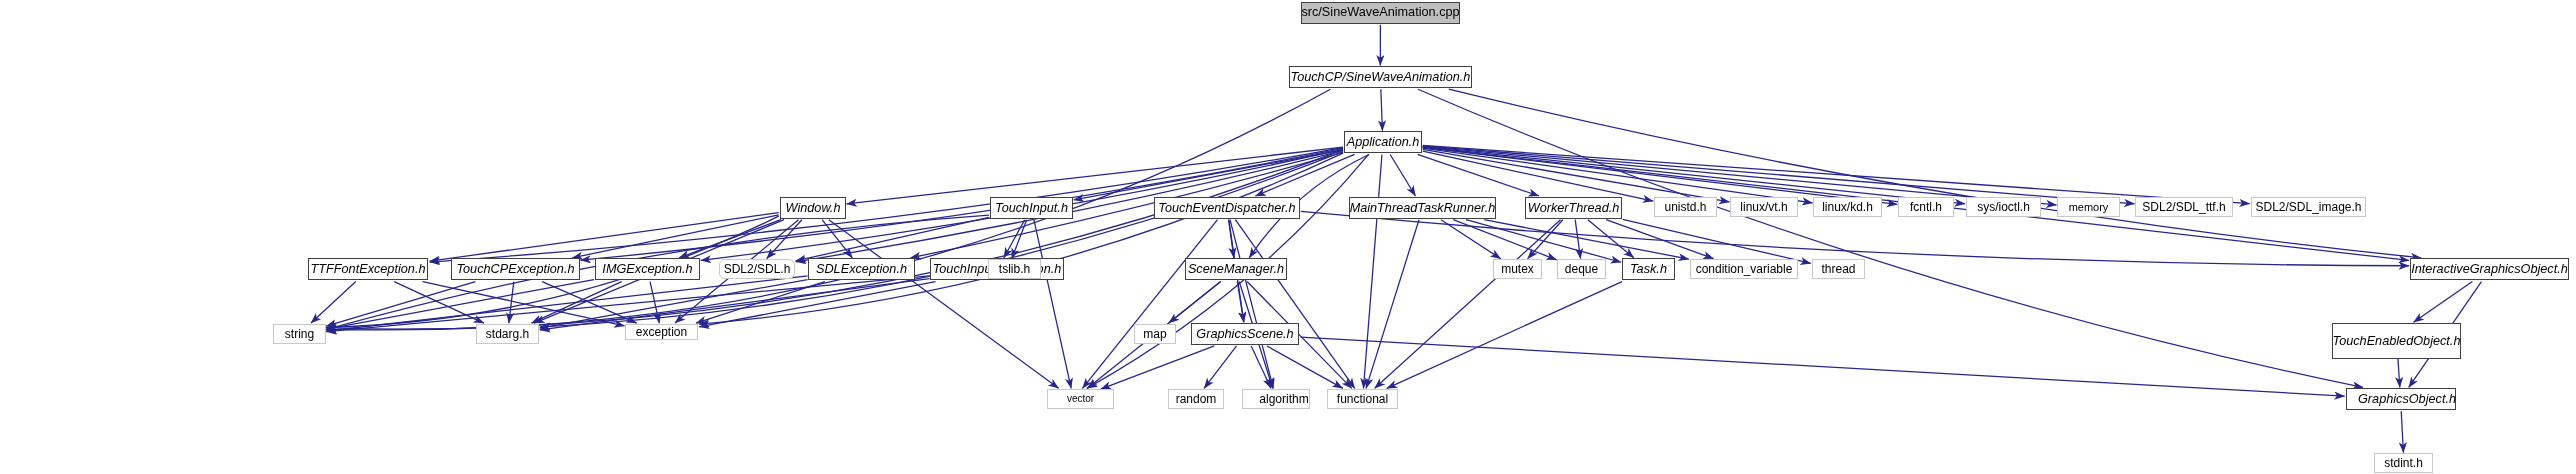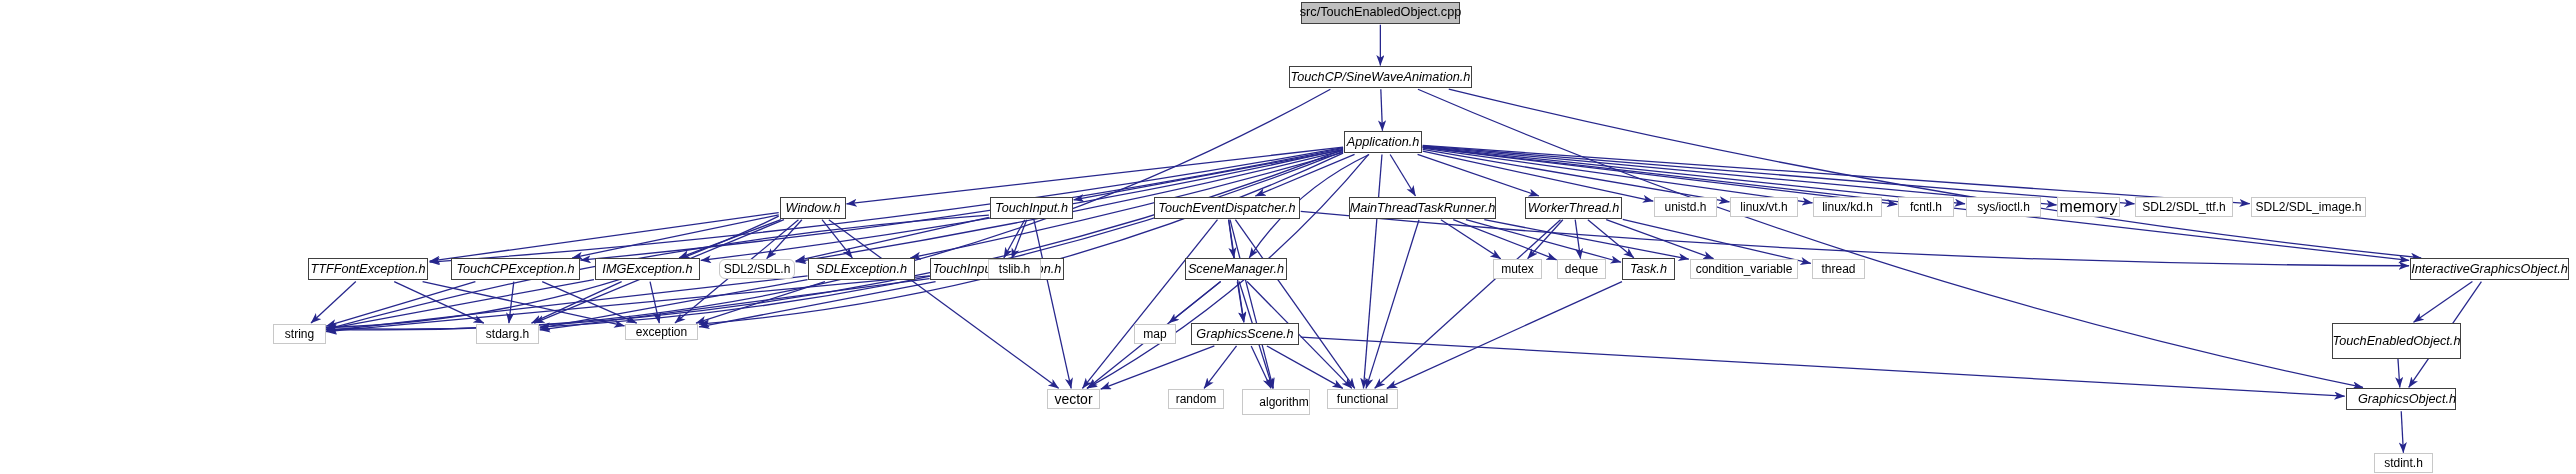--- a/index.html
+++ b/index.html
@@ -111,34 +111,34 @@
         <path d="M1476.5454545454545,408 L1499.922077922078,458" marker-end="url(#ah)"></path>
         <path d="M1495.090909090909,408 L1584.7012987012988,458" marker-end="url(#ah)"></path>
         <path d="M1535,397.6720469552458 L2767,467.2714600146735" marker-end="url(#ah)"></path>
         <path d="M2917.7368421052633,332 L2848.2631578947367,380" marker-end="url(#ah)"></path>
         <path d="M2928.392156862745,332 L2842.607843137255,457" marker-end="url(#ah)"></path>
         <path d="M2828.909090909091,408 L2832.090909090909,457" marker-end="url(#ah)"></path>
         <path d="M2833.7368421052633,485 L2836.315789473684,534" marker-end="url(#ah)"></path>
       </g>
   </svg>
   <div id="nodes">
-      <div class="node root" style="left: 1301px; top: 1.7px; width: 159px; height: 22px;">src/TouchEnabledObject.cpp</div>
+      <div class="node root" style="left: 1301px; top: 1.7px; width: 159px; height: 22px;">src/SineWaveAnimation.cpp</div>
       <div class="node hdr" style="left: 1289px; top: 66px; width: 183px; height: 22px;">TouchCP/SineWaveAnimation.h</div>
       <div class="node hdr" style="left: 1344px; top: 131px; width: 78px; height: 22px;">Application.h</div>
       <div class="node hdr" style="left: 780px; top: 197px; width: 66px; height: 22px;">Window.h</div>
       <div class="node hdr" style="left: 990px; top: 197px; width: 83px; height: 22px;">TouchInput.h</div>
       <div class="node hdr" style="left: 1154px; top: 197px; width: 146px; height: 22px;">TouchEventDispatcher.h</div>
       <div class="node hdr" style="left: 1349px; top: 197px; width: 147px; height: 22px;">MainThreadTaskRunner.h</div>
       <div class="node hdr" style="left: 1525px; top: 197px; width: 97px; height: 22px;">WorkerThread.h</div>
       <div class="node sys" style="left: 1654px; top: 197px; width: 63px; height: 20.3px; font-size: 12px;">unistd.h</div>
       <div class="node sys" style="left: 1730px; top: 197px; width: 68px; height: 20.3px; font-size: 12px;">linux/vt.h</div>
       <div class="node sys" style="left: 1813px; top: 197px; width: 69px; height: 20.3px; font-size: 12px;">linux/kd.h</div>
       <div class="node sys" style="left: 1898px; top: 197px; width: 56px; height: 20.3px; font-size: 12px;">fcntl.h</div>
       <div class="node sys" style="left: 1966px; top: 197px; width: 75px; height: 20.3px; font-size: 12px;">sys/ioctl.h</div>
-      <div class="node sys" style="left: 2057px; top: 197px; width: 63px; height: 20.3px; font-size: 16px;">memory</div>
+      <div class="node sys" style="left: 2057px; top: 197px; width: 63px; height: 20.3px; font-size: 11px;">memory</div>
       <div class="node sys" style="left: 2135px; top: 197px; width: 98px; height: 20.3px; font-size: 12px;">SDL2/SDL_ttf.h</div>
       <div class="node sys" style="left: 2251px; top: 197px; width: 115px; height: 20.3px; font-size: 12px; text-align: right;">SDL2/SDL_image.h</div>
       <div class="node hdr" style="left: 2410px; top: 258px; width: 159px; height: 22px;">InteractiveGraphicsObject.h</div>
       <div class="node hdr" style="left: 308px; top: 258px; width: 120px; height: 22px;">TTFFontException.h</div>
       <div class="node hdr" style="left: 451px; top: 258px; width: 129px; height: 22px;">TouchCPException.h</div>
       <div class="node hdr" style="left: 595px; top: 258px; width: 105px; height: 22px;">IMGException.h</div>
       <div class="node sys" style="left: 719px; top: 259px; width: 76px; height: 20.3px; font-size: 12px; border-radius: 6px;">SDL2/SDL.h</div>
       <div class="node hdr" style="left: 808px; top: 258px; width: 107px; height: 22px;">SDLException.h</div>
       <div class="node hdr" style="left: 930px; top: 258px; width: 134px; height: 22px;">TouchInputException.h</div>
       <div class="node sys" style="left: 981px; top: 259px; width: 53px; height: 20.3px; font-size: 12px; margin-left: 7px;">tslib.h</div>
@@ -147,21 +147,21 @@
       <div class="node sys" style="left: 1557px; top: 259px; width: 49px; height: 20.3px; font-size: 12px;">deque</div>
       <div class="node hdr" style="left: 1622px; top: 258px; width: 53px; height: 22px;">Task.h</div>
       <div class="node sys" style="left: 1690px; top: 259px; width: 108px; height: 20.3px; font-size: 12px;">condition_variable</div>
       <div class="node sys" style="left: 1812px; top: 259px; width: 53px; height: 20.3px; font-size: 12px;">thread</div>
       <div class="node sys" style="left: 273px; top: 324px; width: 53px; height: 20.3px; font-size: 12px;">string</div>
       <div class="node sys" style="left: 476px; top: 324px; width: 63px; height: 20.3px; font-size: 12px;">stdarg.h</div>
       <div class="node sys" style="left: 625px; top: 324px; width: 73px; height: 16px; font-size: 12px;">exception</div>
       <div class="node sys" style="left: 1134px; top: 324px; width: 42px; height: 20.3px; font-size: 12px;">map</div>
       <div class="node hdr" style="left: 1191px; top: 323px; width: 108px; height: 22px;">GraphicsScene.h</div>
       <div class="node hdr" style="left: 2332px; top: 323px; width: 129px; height: 36px;">TouchEnabledObject.h</div>
-      <div class="node sys" style="left: 1047px; top: 389px; width: 53px; height: 20.3px; font-size: 14px;">vector</div>
+      <div class="node sys" style="left: 1047px; top: 389px; width: 67px; height: 20.3px; font-size: 10px;">vector</div>
       <div class="node sys" style="left: 1168px; top: 389px; width: 56px; height: 20.3px; font-size: 12px;">random</div>
-      <div class="node sys" style="left: 1242px; top: 389px; width: 68px; height: 26px; font-size: 12px; padding-left: 16px;">algorithm</div>
+      <div class="node sys" style="left: 1242px; top: 389px; width: 68px; height: 20px; font-size: 12px; padding-left: 16px;">algorithm</div>
       <div class="node sys" style="left: 1327px; top: 389px; width: 71px; height: 20.3px; font-size: 12px;">functional</div>
       <div class="node hdr" style="left: 2346px; top: 388px; width: 110px; height: 22px; padding-left: 12px;">GraphicsObject.h</div>
       <div class="node sys" style="left: 2374px; top: 453px; width: 59px; height: 20.3px; font-size: 12px;">stdint.h</div>
     </div>
 </div>
 
 
 </body></html>

